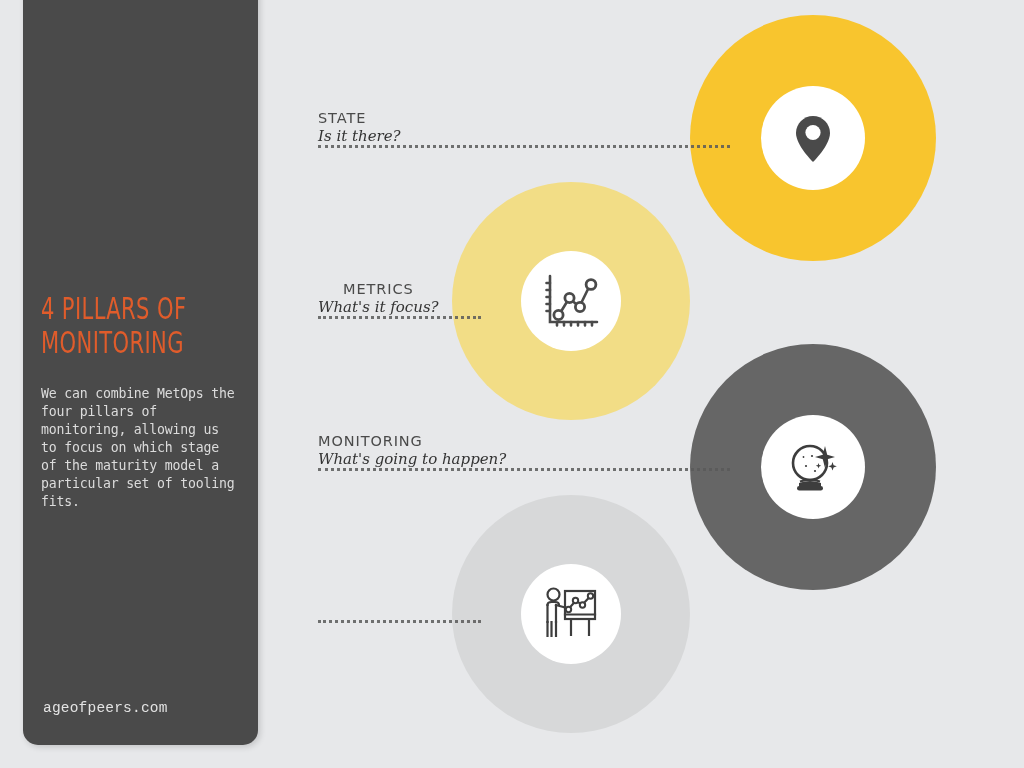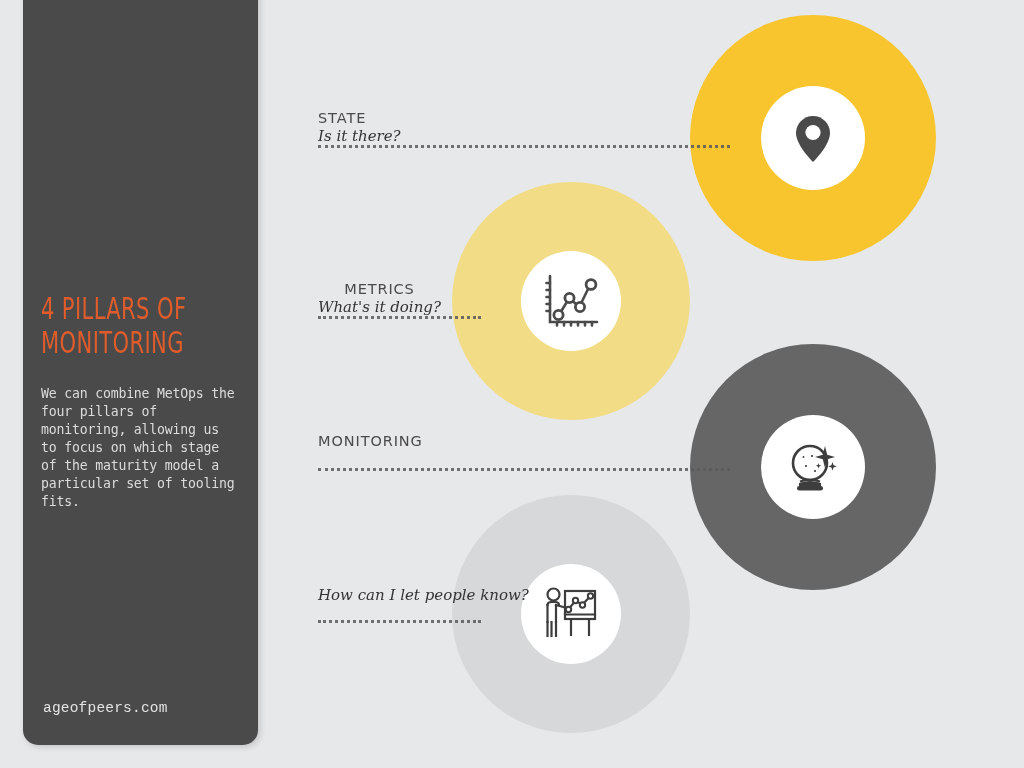--- a/index.html
+++ b/index.html
@@ -209,25 +209,25 @@
 </div>
 
 <div class="label-block lb-state">
   <div class="label-title">STATE</div>
   <div class="label-sub">Is it there?</div>
 </div>
 <div class="leader ld-state"></div>
 
 <div class="label-block lb-metrics">
   <div class="label-title">METRICS</div>
-  <div class="label-sub">What's it doing?</div>
+  <div class="label-sub">What's it focus?</div>
 </div>
 <div class="leader ld-metrics"></div>
 
 <div class="label-block lb-prediction">
   <div class="label-title">MONITORING</div>
+  <div class="label-sub">What's going to happen?</div>
 </div>
 <div class="leader ld-prediction"></div>
 
 <div class="label-block lb-present">
-  <div class="label-sub">How can I let people know?</div>
 </div>
 <div class="leader ld-present"></div>
 
 </body></html>

